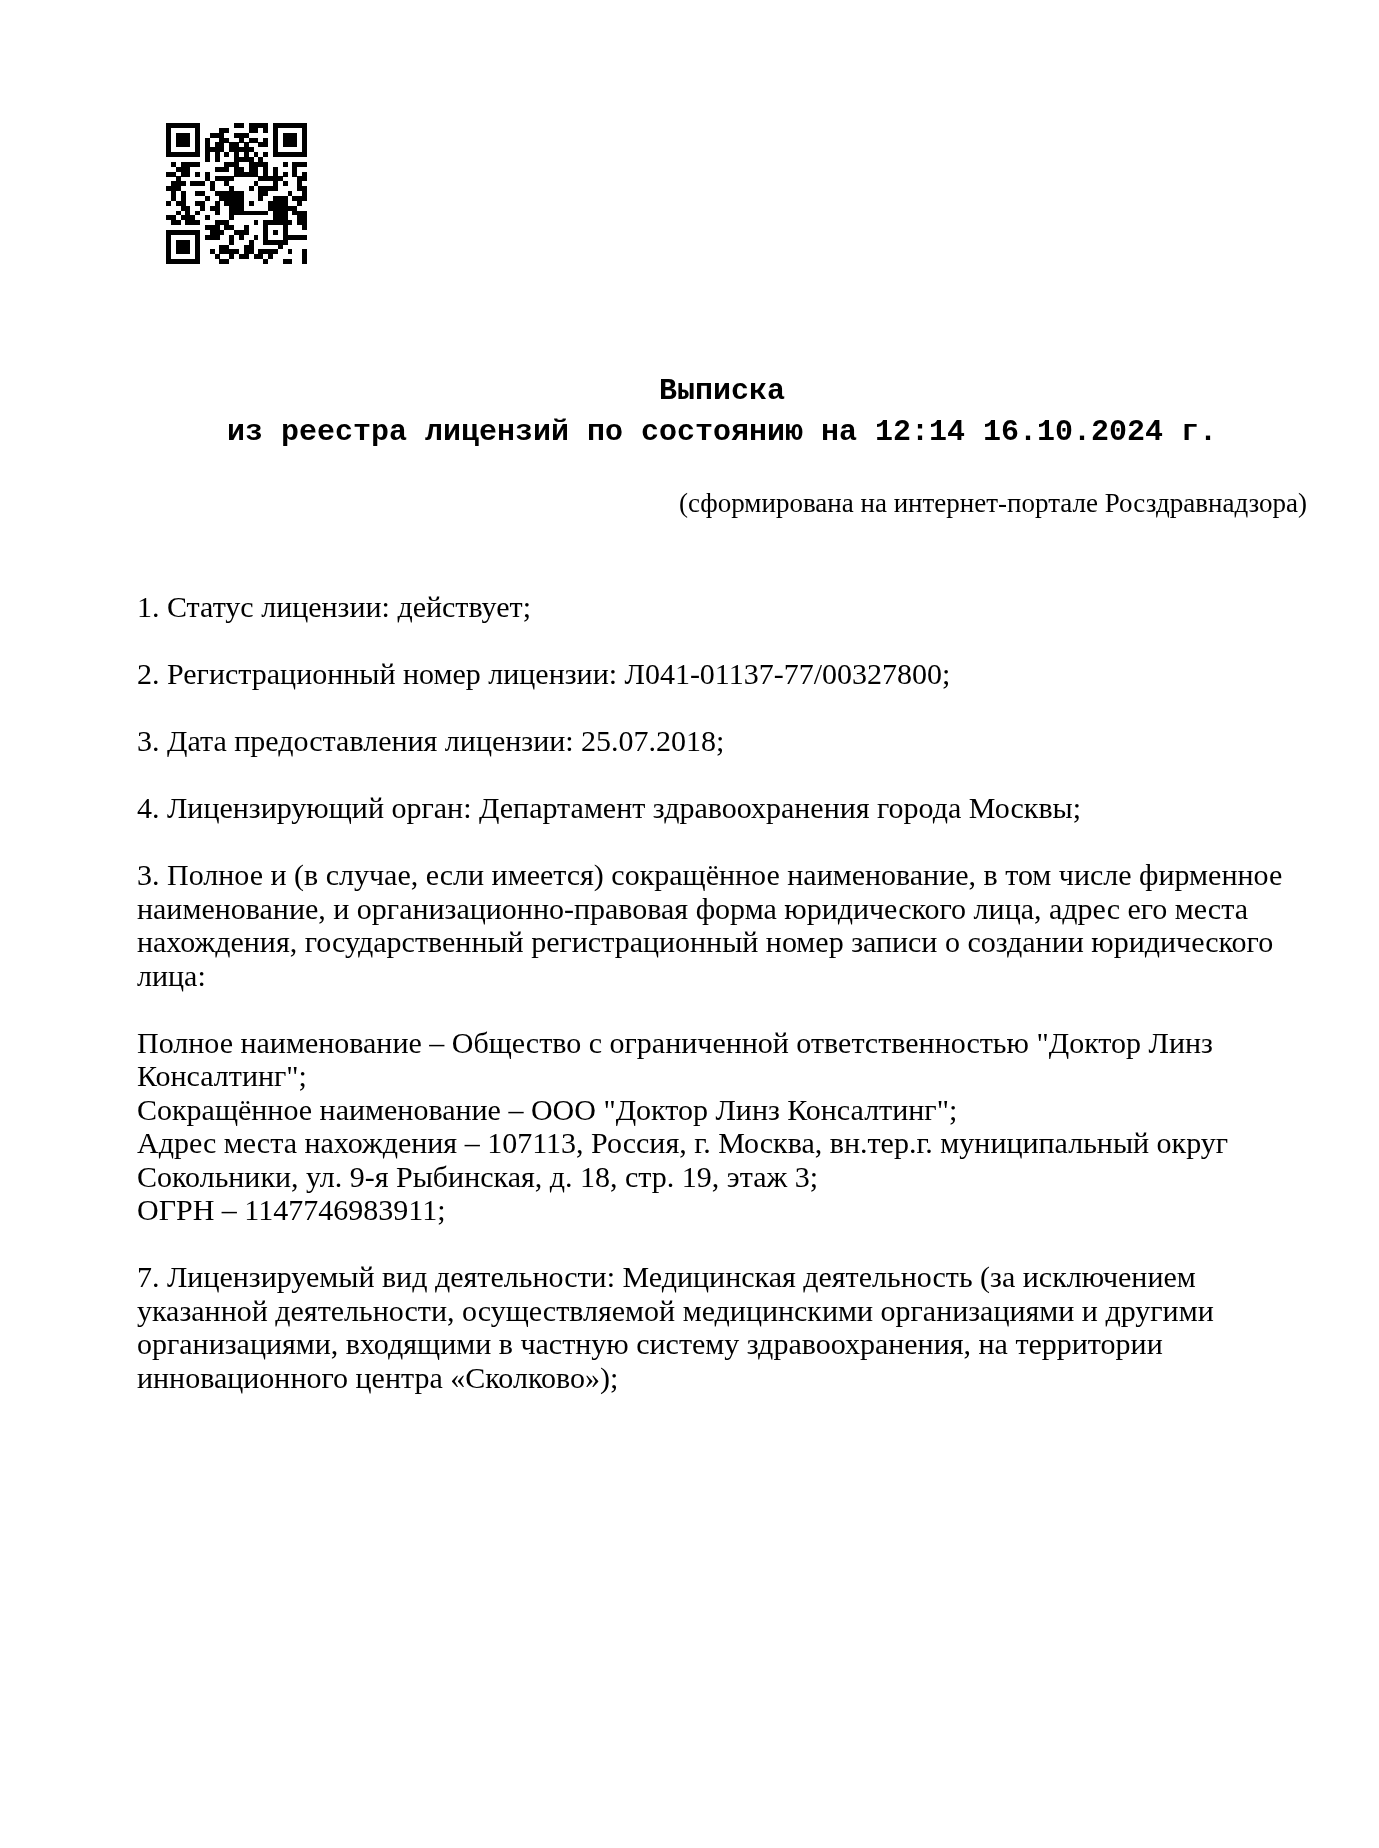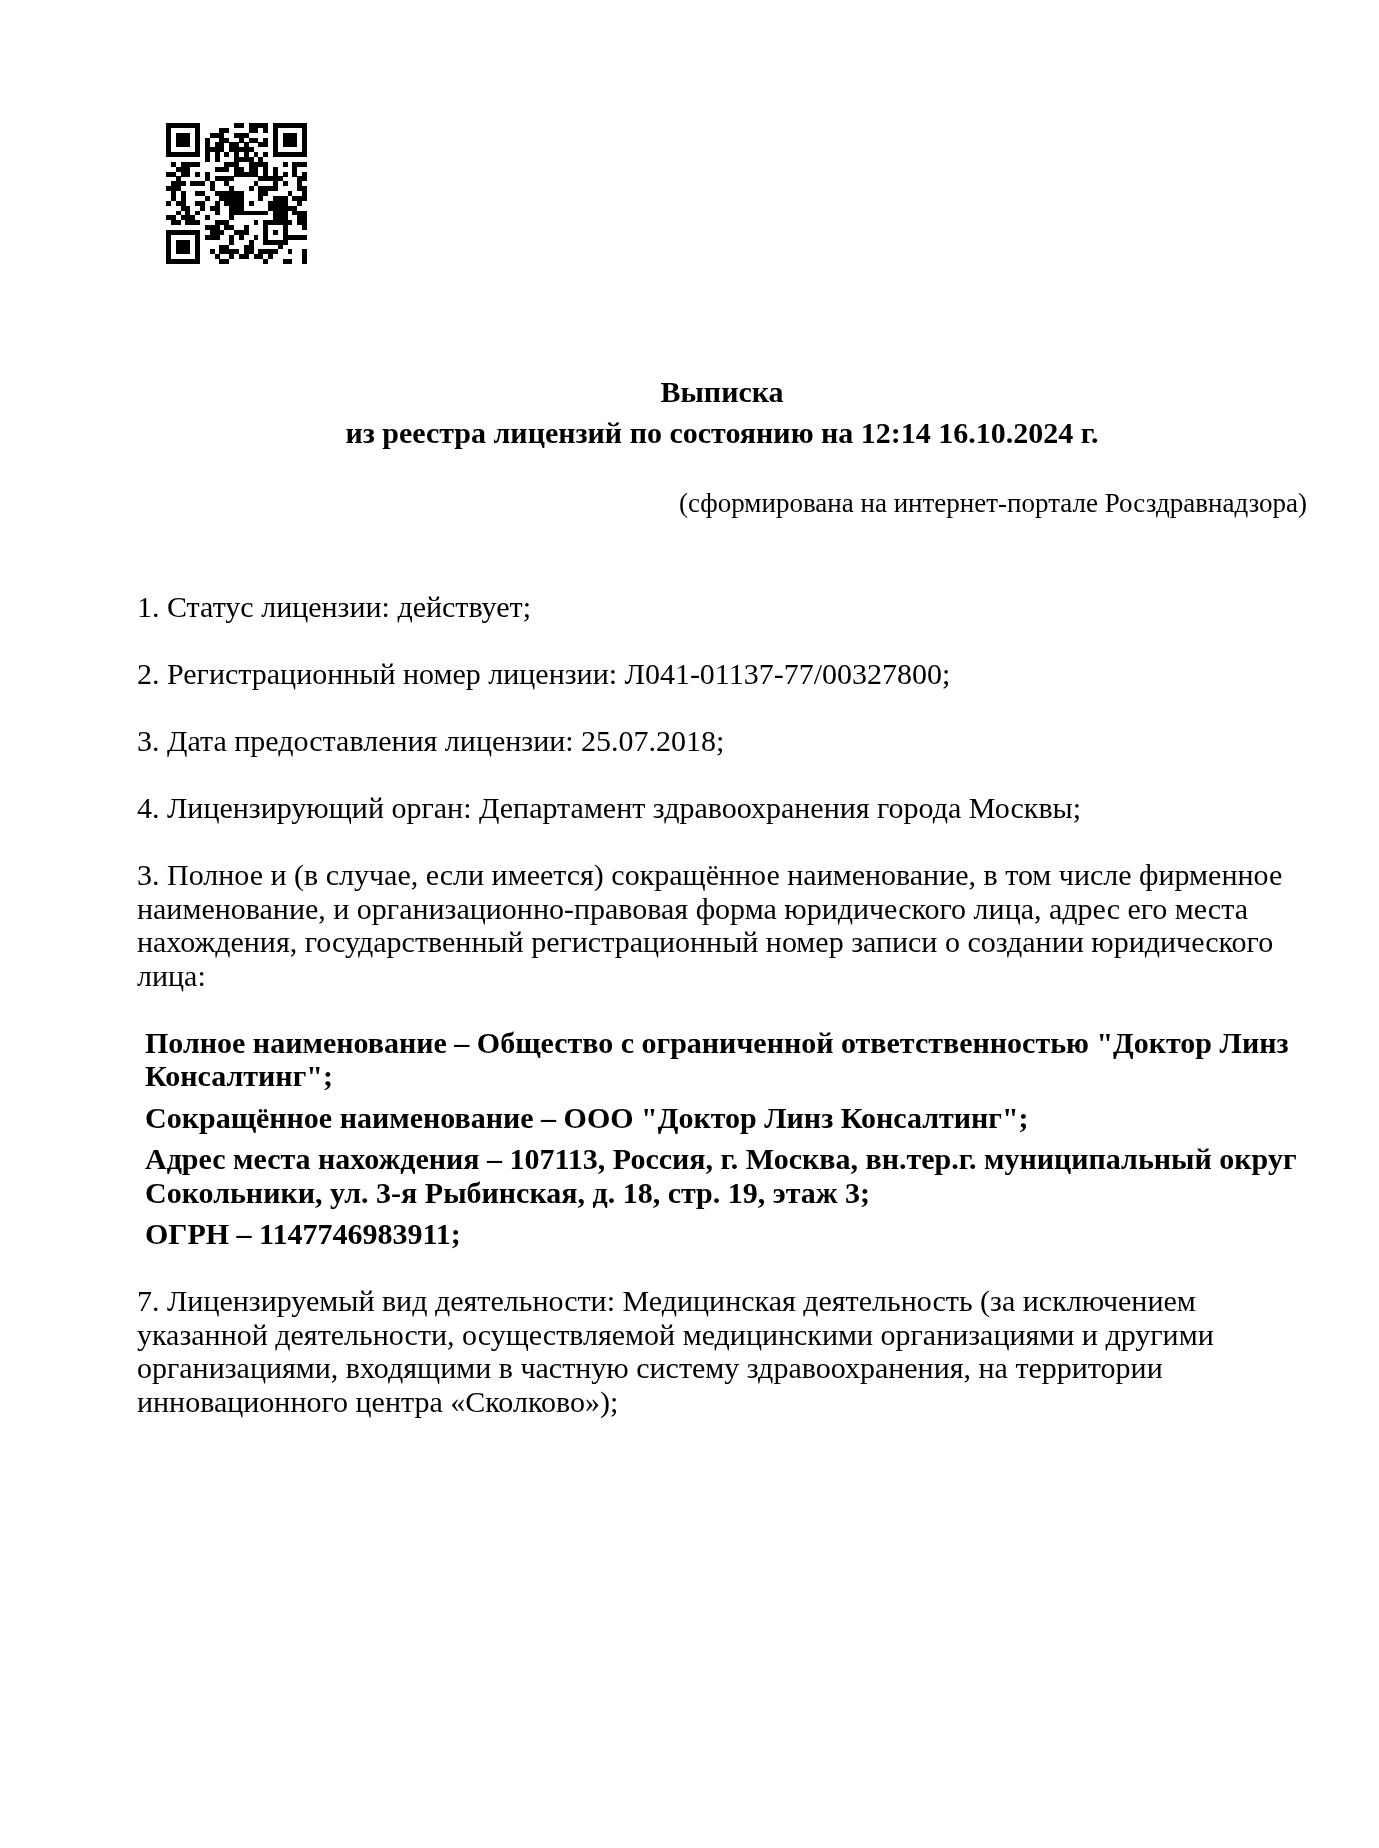--- a/index.html
+++ b/index.html
@@ -25,36 +25,37 @@
     left: 137px;
     top: 0;
     width: 1170px;
   }
   .title {
     padding-top: 371px;
     text-align: center;
     font-weight: bold;
     font-size: 30px;
     line-height: 41px;
+    font-family: Liberation Mono, monospace;
   }
   .subtitle {
     margin-top: 36px;
     text-align: right;
     font-size: 27px;
     line-height: 29px;
   }
   .body-text p,
   .org-block {
     margin: 33.5px 0 0 0;
     font-size: 30px;
     line-height: 33.5px;
     text-align: left;
   }
   .body-text p.first { margin-top: 72px; }
-  .org-block div { margin: 8px; font-weight: bold; }
+  .org-block div { margin: 0; }
 </style>
 </head>
 <body>
 
 <div class="page">
 
   <div class="qr">
     <svg id="qr-svg" viewBox="0 0 141 141" shape-rendering="crispEdges" fill="#000000">
         <rect x="0.00" y="0.00" width="4.92" height="4.92"></rect>
         <rect x="4.86" y="0.00" width="4.92" height="4.92"></rect>
@@ -487,21 +488,21 @@
 
       <p>3. Дата предоставления лицензии: 25.07.2018;</p>
 
       <p>4. Лицензирующий орган: Департамент здравоохранения города Москвы;</p>
 
       <p>3. Полное и (в случае, если имеется) сокращённое наименование, в том числе фирменное наименование, и организационно-правовая форма юридического лица, адрес его места нахождения, государственный регистрационный номер записи о создании юридического лица:</p>
 
       <div class="org-block">
         <div>Полное наименование – Общество с ограниченной ответственностью "Доктор Линз Консалтинг";</div>
         <div>Сокращённое наименование – ООО "Доктор Линз Консалтинг";</div>
-        <div>Адрес места нахождения – 107113, Россия, г. Москва, вн.тер.г. муниципальный округ Сокольники, ул. 3-я Рыбинская, д. 18, стр. 19, этаж 3;</div>
+        <div>Адрес места нахождения – 107113, Россия, г. Москва, вн.тер.г. муниципальный округ Сокольники, ул. 9-я Рыбинская, д. 18, стр. 19, этаж 3;</div>
         <div>ОГРН – 1147746983911;</div>
       </div>
 
 
       <p>7. Лицензируемый вид деятельности: Медицинская деятельность (за исключением указанной деятельности, осуществляемой медицинскими организациями и другими организациями, входящими в частную систему здравоохранения, на территории инновационного центра «Сколково»);</p>
 
 
     </div>
   </div>
 </div>

